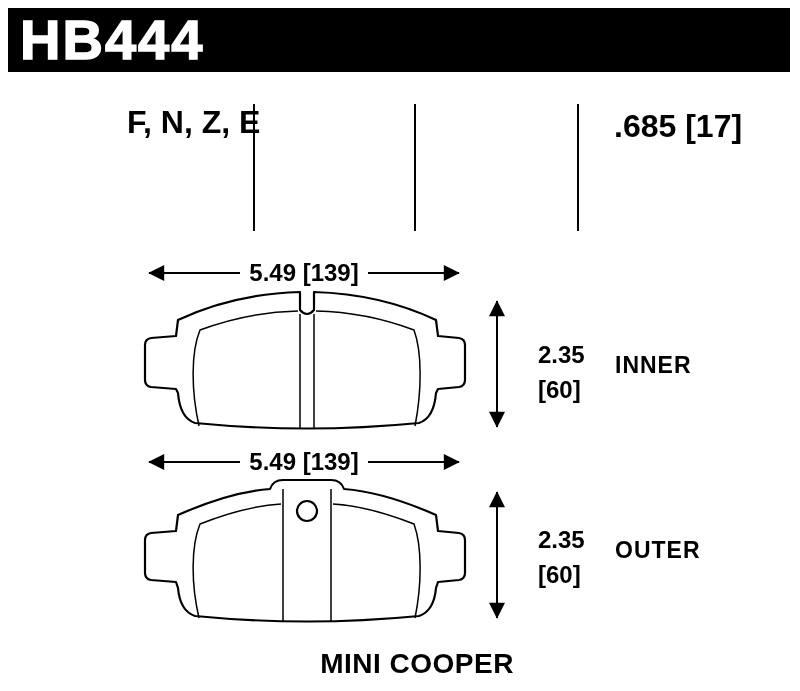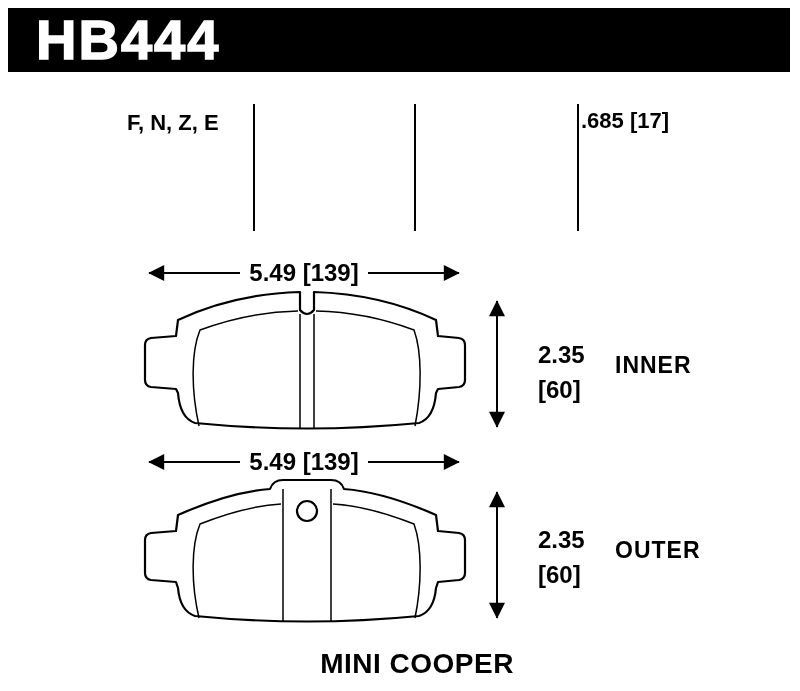--- a/index.html
+++ b/index.html
@@ -17,28 +17,28 @@
     left: 8px; top: 8px;
     width: 782px; height: 64px;
     background: #000000;
   }
   .banner span {
     display: block;
     color: #ffffff;
     font-weight: bold;
     font-size: 56px;
     line-height: 64px;
-    padding-left: 28px;
+    padding-left: 12px;
     letter-spacing: 2px;
     -webkit-text-stroke: 1.5px #ffffff;
   }
   .spec {
     position: absolute;
     font-weight: bold;
-    font-size: 22px;
+    font-size: 32px;
     color: #000000;
     white-space: nowrap;
   }
   .spec .line { line-height: 33px; }
   .vline {
     position: absolute;
     top: 104px;
     height: 127px;
     width: 2px;
     background: #000000;
@@ -60,21 +60,21 @@
   <div class="banner">
     <span>HB444</span>
   </div>
 
   <div class="spec" style="left:127px; top:106px;">
     <div class="line">F, N, Z, E</div>
   </div>
   <div class="vline" style="left:253px;"></div>
   <div class="vline" style="left:414px;"></div>
   <div class="vline" style="left:577px;"></div>
-  <div class="spec" style="left:581px; top:108px;">.685 [17]</div>
+  <div class="spec" style="left:614px; top:108px;">.685 [17]</div>
 
   <svg class="drawing" width="800" height="451" viewBox="0 0 800 451">
     <defs>
       <marker id="arr" viewBox="0 0 10 10" refX="9.5" refY="5" markerWidth="11" markerHeight="8" orient="auto-start-reverse">
         <path d="M 0 0 L 10 5 L 0 10 z" fill="#000000"></path>
       </marker>
     </defs>
 
     <g>
       <line class="dim" x1="149" y1="33" x2="459" y2="33" marker-start="url(#arr)" marker-end="url(#arr)"></line>

